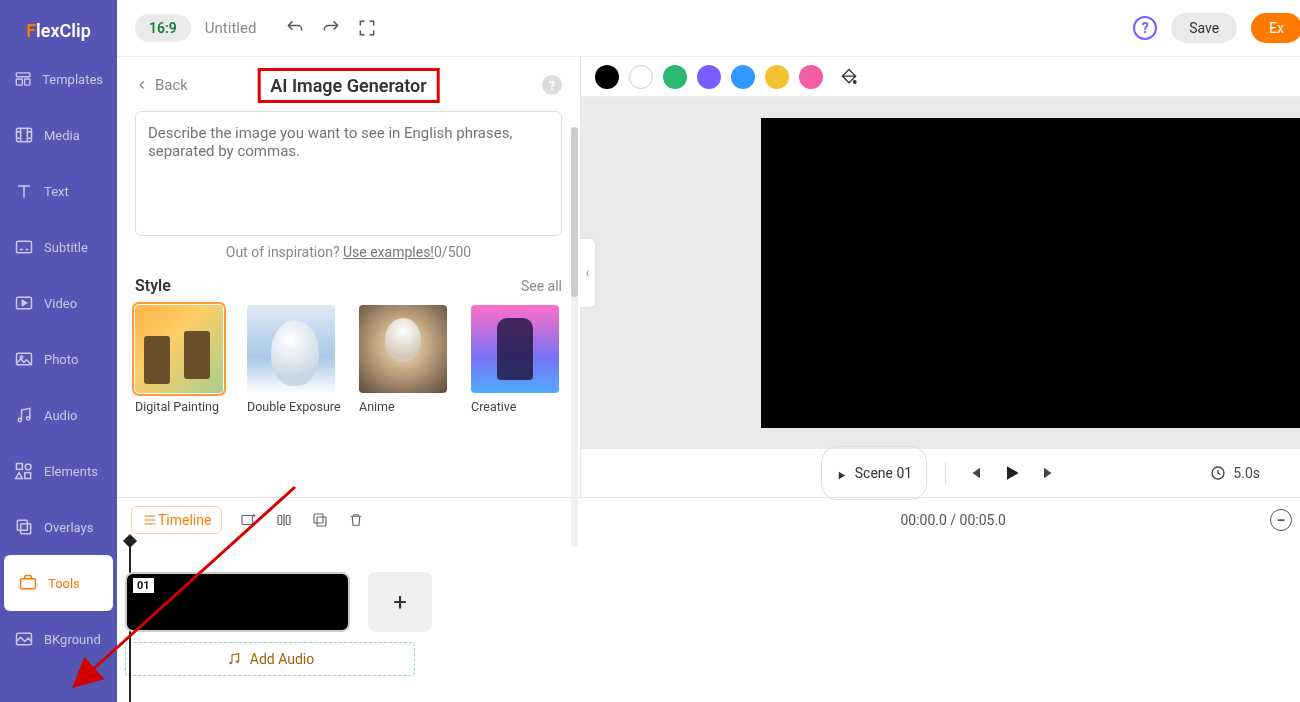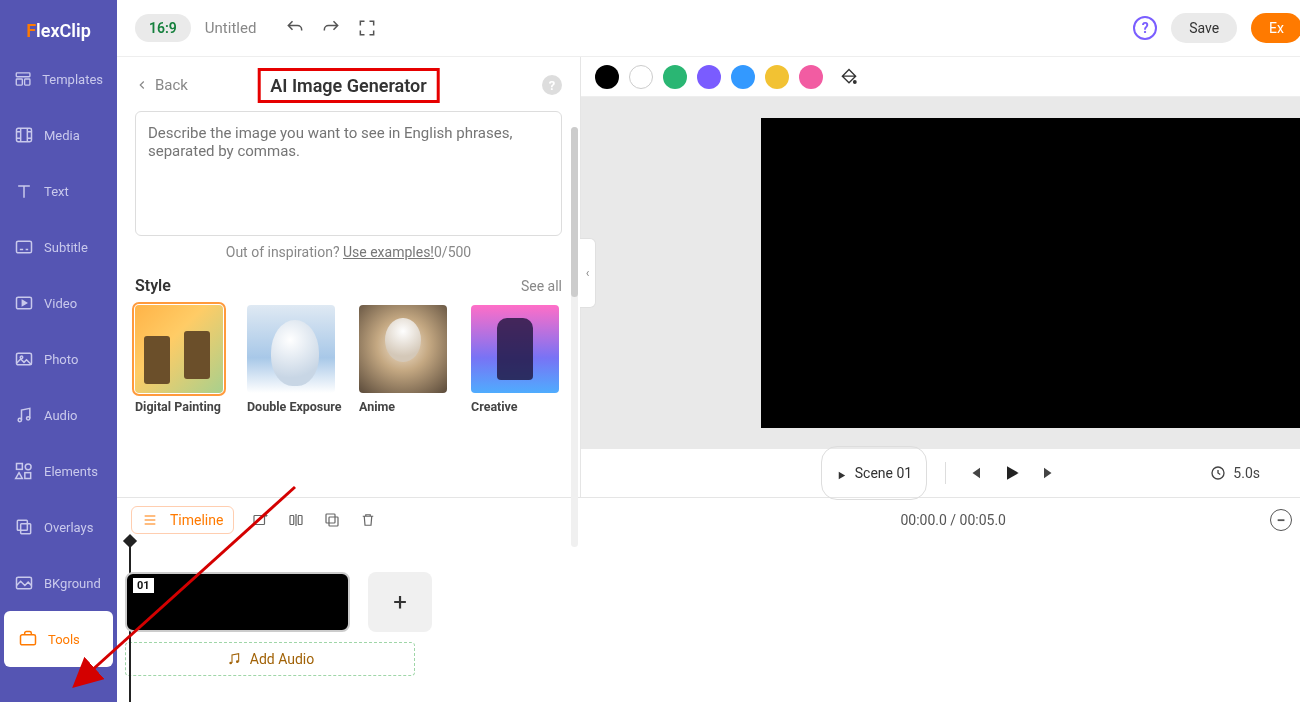--- a/index.html
+++ b/index.html
@@ -41,21 +41,21 @@
   .panel-title-wrap { position: absolute; left: 50%; transform: translateX(-50%); border: 3px solid #e60000; padding: 4px 10px; }
   .panel-title { font-size: 18px; font-weight: 600; color: #333; }
   .panel-help { margin-left: auto; width: 20px; height: 20px; border-radius: 50%; background: #ddd; color: #fff; font-size: 13px; font-weight: bold; display: flex; align-items: center; justify-content: center; cursor: pointer; }
   .prompt-box { width: 100%; min-height: 125px; border: 1px solid #ddd; border-radius: 6px; padding: 12px; font-size: 15px; color: #888; resize: none; outline: none; font-family: inherit; }
   .prompt-meta { display: flex; justify-content: center; padding: 8px 0 16px; font-size: 14px; color: #888; }
   .use-examples { text-decoration: underline; cursor: pointer; color: #777; }
   .style-head { display: flex; justify-content: space-between; align-items: center; margin-bottom: 10px; }
   .style-label { font-size: 16px; font-weight: 600; color: #333; }
   .see-all { font-size: 14px; color: #888; cursor: pointer; }
   .style-row { display: flex; gap: 24px; margin-bottom: 20px; }
-  .style-card { width: 88px; cursor: pointer; font-weight: bold; }
+  .style-card { width: 88px; cursor: pointer; }
   .style-thumb { width: 88px; height: 88px; border-radius: 4px; }
   .style-card.selected .style-thumb { outline: 2px solid #ff9a3c; outline-offset: 1px; }
   .style-name { font-size: 12.5px; color: #444; margin-top: 6px; white-space: nowrap; }
   .thumb-dp { background: linear-gradient(135deg, #ffb347 0%, #ffcc66 40%, #a8d08d 100%); position: relative; }
   .thumb-dp::after { content: ""; position: absolute; left: 10%; top: 35%; width: 30%; height: 55%; background: #6b4f2a; border-radius: 3px; box-shadow: 40px -5px 0 #6b4f2a; }
   .thumb-de { background: linear-gradient(180deg, #dfe9f3 0%, #a8c8e8 60%, #fff 100%); position: relative; }
   .thumb-de::after { content: ""; position: absolute; right: 18%; bottom: 8%; width: 55%; height: 75%; background: radial-gradient(circle at 40% 30%, #fff 0%, #c8d6e5 70%); border-radius: 50% 50% 45% 45%; }
   .thumb-an { background: radial-gradient(circle at 50% 45%, #f5e6d3 0%, #c4a882 40%, #5a4a3a 100%); position: relative; }
   .thumb-an::after { content: ""; position: absolute; left: 30%; top: 15%; width: 40%; height: 50%; background: radial-gradient(circle at 50% 30%, #fefefe 0%, #d4c8b8 70%); border-radius: 50%; }
   .thumb-cr { background: linear-gradient(180deg, #ff6ec7 0%, #7873f5 60%, #4facfe 100%); position: relative; }
@@ -80,21 +80,21 @@
   .divider-v { width: 1px; height: 22px; background: #ddd; }
   .pb-icon { width: 20px; height: 20px; color: #444; cursor: pointer; display: flex; align-items: center; justify-content: center; }
   .pb-icon svg { width: 18px; height: 18px; fill: currentColor; }
   .play-big svg { width: 22px; height: 22px; fill: #222; }
   .duration-chip { position: absolute; right: 40px; display: flex; align-items: center; gap: 6px; font-size: 14px; color: #444; cursor: pointer; }
   .duration-chip svg { width: 18px; height: 18px; fill: none; stroke: currentColor; stroke-width: 1.8; }
 
   
   .timeline { height: 205px; border-top: 1px solid #e5e5e5; display: flex; flex-direction: column; width: calc(100% - 0px); }
   .tl-toolbar { height: 44px; display: flex; align-items: center; padding: 0 14px; gap: 16px; }
-  .tl-btn { display: flex; align-items: center; gap: 12px; border: 1px solid #ffceb0; border-radius: 6px; padding: 5px 10px; color: #ff7a00; font-size: 14px; cursor: pointer; }
+  .tl-btn { display: flex; align-items: center; gap: 0; border: 1px solid #ffceb0; border-radius: 6px; padding: 5px 10px; color: #ff7a00; font-size: 14px; cursor: pointer; }
   .tl-btn svg { width: 16px; height: 16px; stroke: currentColor; fill: none; stroke-width: 1.8; }
   .tl-ico { width: 20px; height: 20px; color: #666; cursor: pointer; display: flex; align-items: center; justify-content: center; }
   .tl-ico svg { width: 18px; height: 18px; stroke: currentColor; fill: none; stroke-width: 1.6; }
   .tl-time { margin-left: auto; margin-right: 280px; font-size: 14px; color: #555; }
   .zoom-out { position: absolute; right: 8px; width: 22px; height: 22px; border: 1.6px solid #555; border-radius: 50%; display: flex; align-items: center; justify-content: center; color: #555; cursor: pointer; font-size: 16px; font-weight: bold; }
   .tl-track { flex: 1; padding: 30px 8px 8px; position: relative; }
   .playhead { position: absolute; left: 8px; top: -6px; width: 10px; height: 10px; background: #222; transform: rotate(45deg); }
   .playhead-line { position: absolute; left: 12px; top: 0; width: 2px; height: 100%; background: #222; }
   .clip-row { display: flex; align-items: center; gap: 18px; margin-bottom: 10px; }
   .clip { width: 225px; height: 60px; background: #000; border: 2.5px solid #ccc; border-radius: 8px; position: relative; cursor: pointer; }
@@ -177,33 +177,33 @@
           </svg>
         <span>Elements</span>
       </div>
       <div class="side-item">
         <svg viewBox="0 0 24 24">
             <rect x="4" y="4" width="12" height="12" rx="1"></rect>
             <rect x="8" y="8" width="12" height="12" rx="1"></rect>
           </svg>
         <span>Overlays</span>
       </div>
+      <div class="side-item active">
+        <svg viewBox="0 0 24 24">
+            <rect x="3" y="7" width="18" height="12" rx="2"></rect>
+            <path d="M8 7V5a2 2 0 012-2h4a2 2 0 012 2v2"></path>
+          </svg>
+        <span>Tools</span>
+      </div>
       <div class="side-item">
         <svg viewBox="0 0 24 24">
             <rect x="3" y="5" width="18" height="14" rx="2"></rect>
             <path d="M3 15l5-5 5 5 4-4 4 4"></path>
           </svg>
         <span>BKground</span>
-      </div>
-      <div class="side-item active">
-        <svg viewBox="0 0 24 24">
-            <rect x="3" y="7" width="18" height="12" rx="2"></rect>
-            <path d="M8 7V5a2 2 0 012-2h4a2 2 0 012 2v2"></path>
-          </svg>
-        <span>Tools</span>
       </div>
     </div>
   </div>
 
   <div class="main">
 
     <div class="topbar">
       <div class="ratio-chip">16:9</div>
       <div class="proj-title">Untitled</div>
       <div class="tb-icon">

